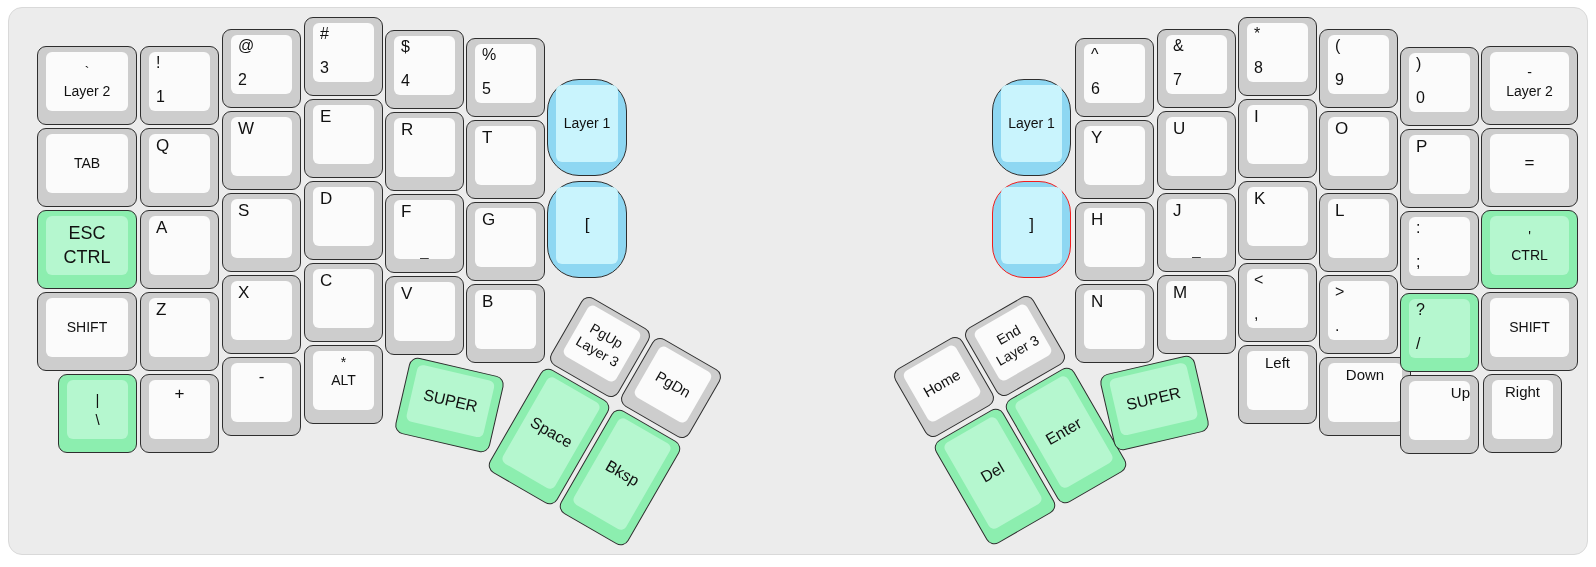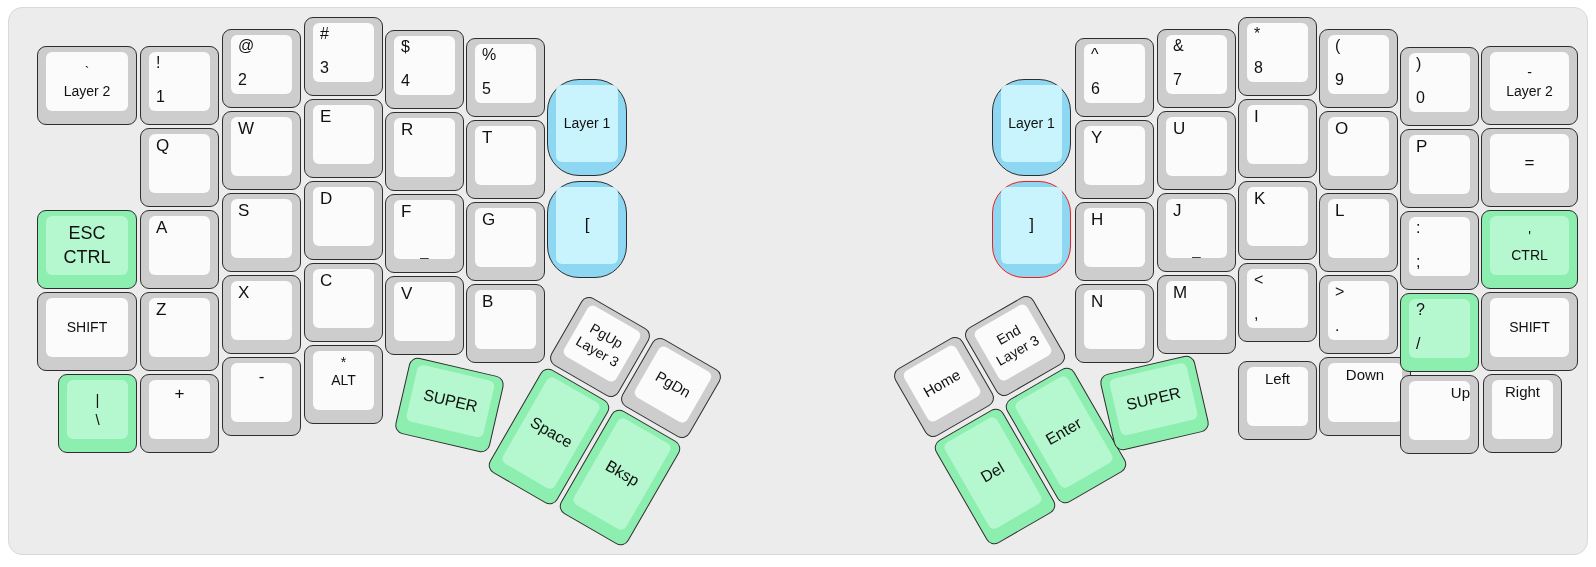--- a/index.html
+++ b/index.html
@@ -44,20 +44,25 @@
 <body style="background: rgb(255, 255, 255);">
 
 <div class="panel" style="background: rgb(236, 236, 236); border-color: rgb(217, 217, 217);"></div>
 <div class="keys">
     <div class="key white" style="left: 37px; top: 46px; width: 100px; height: 79px;">
       <div class="cap align-c" style="font-size: 14px;">
         <div class="legend">`</div>
         <div class="legend">Layer 2</div>
       </div>
     </div>
+    <div class="key white" style="left: 37px; top: 128px; width: 100px; height: 79px;">
+      <div class="cap align-c" style="font-size: 14px;">
+        <div class="legend">TAB</div>
+      </div>
+    </div>
     <div class="key green" style="left: 37px; top: 210px; width: 100px; height: 79px;">
       <div class="cap align-c" style="font-size: 18px;">
         <div class="legend">ESC</div>
         <div class="legend">CTRL</div>
       </div>
     </div>
     <div class="key white" style="left: 37px; top: 292px; width: 100px; height: 79px;">
       <div class="cap align-c" style="font-size: 14px;">
         <div class="legend">SHIFT</div>
       </div>
@@ -294,21 +299,21 @@
       <div class="cap align-tl" style="font-size: 17px;">
         <div class="legend">K</div>
       </div>
     </div>
     <div class="key white" style="left: 1238px; top: 263px; width: 79px; height: 79px;">
       <div class="cap align-tl" style="font-size: 16px;">
         <div class="legend">&lt;</div>
         <div class="legend">,</div>
       </div>
     </div>
-    <div class="key white" style="left: 1238px; top: 345px; width: 79px; height: 79px; margin-top: 16px;">
+    <div class="key white" style="left: 1238px; top: 345px; width: 79px; height: 79px;">
       <div class="cap align-tc" style="font-size: 15px;">
         <div class="legend">Left</div>
       </div>
     </div>
     <div class="key white" style="left: 1319px; top: 29px; width: 79px; height: 79px;">
       <div class="cap align-tl" style="font-size: 16px;">
         <div class="legend">(</div>
         <div class="legend">9</div>
       </div>
     </div>

